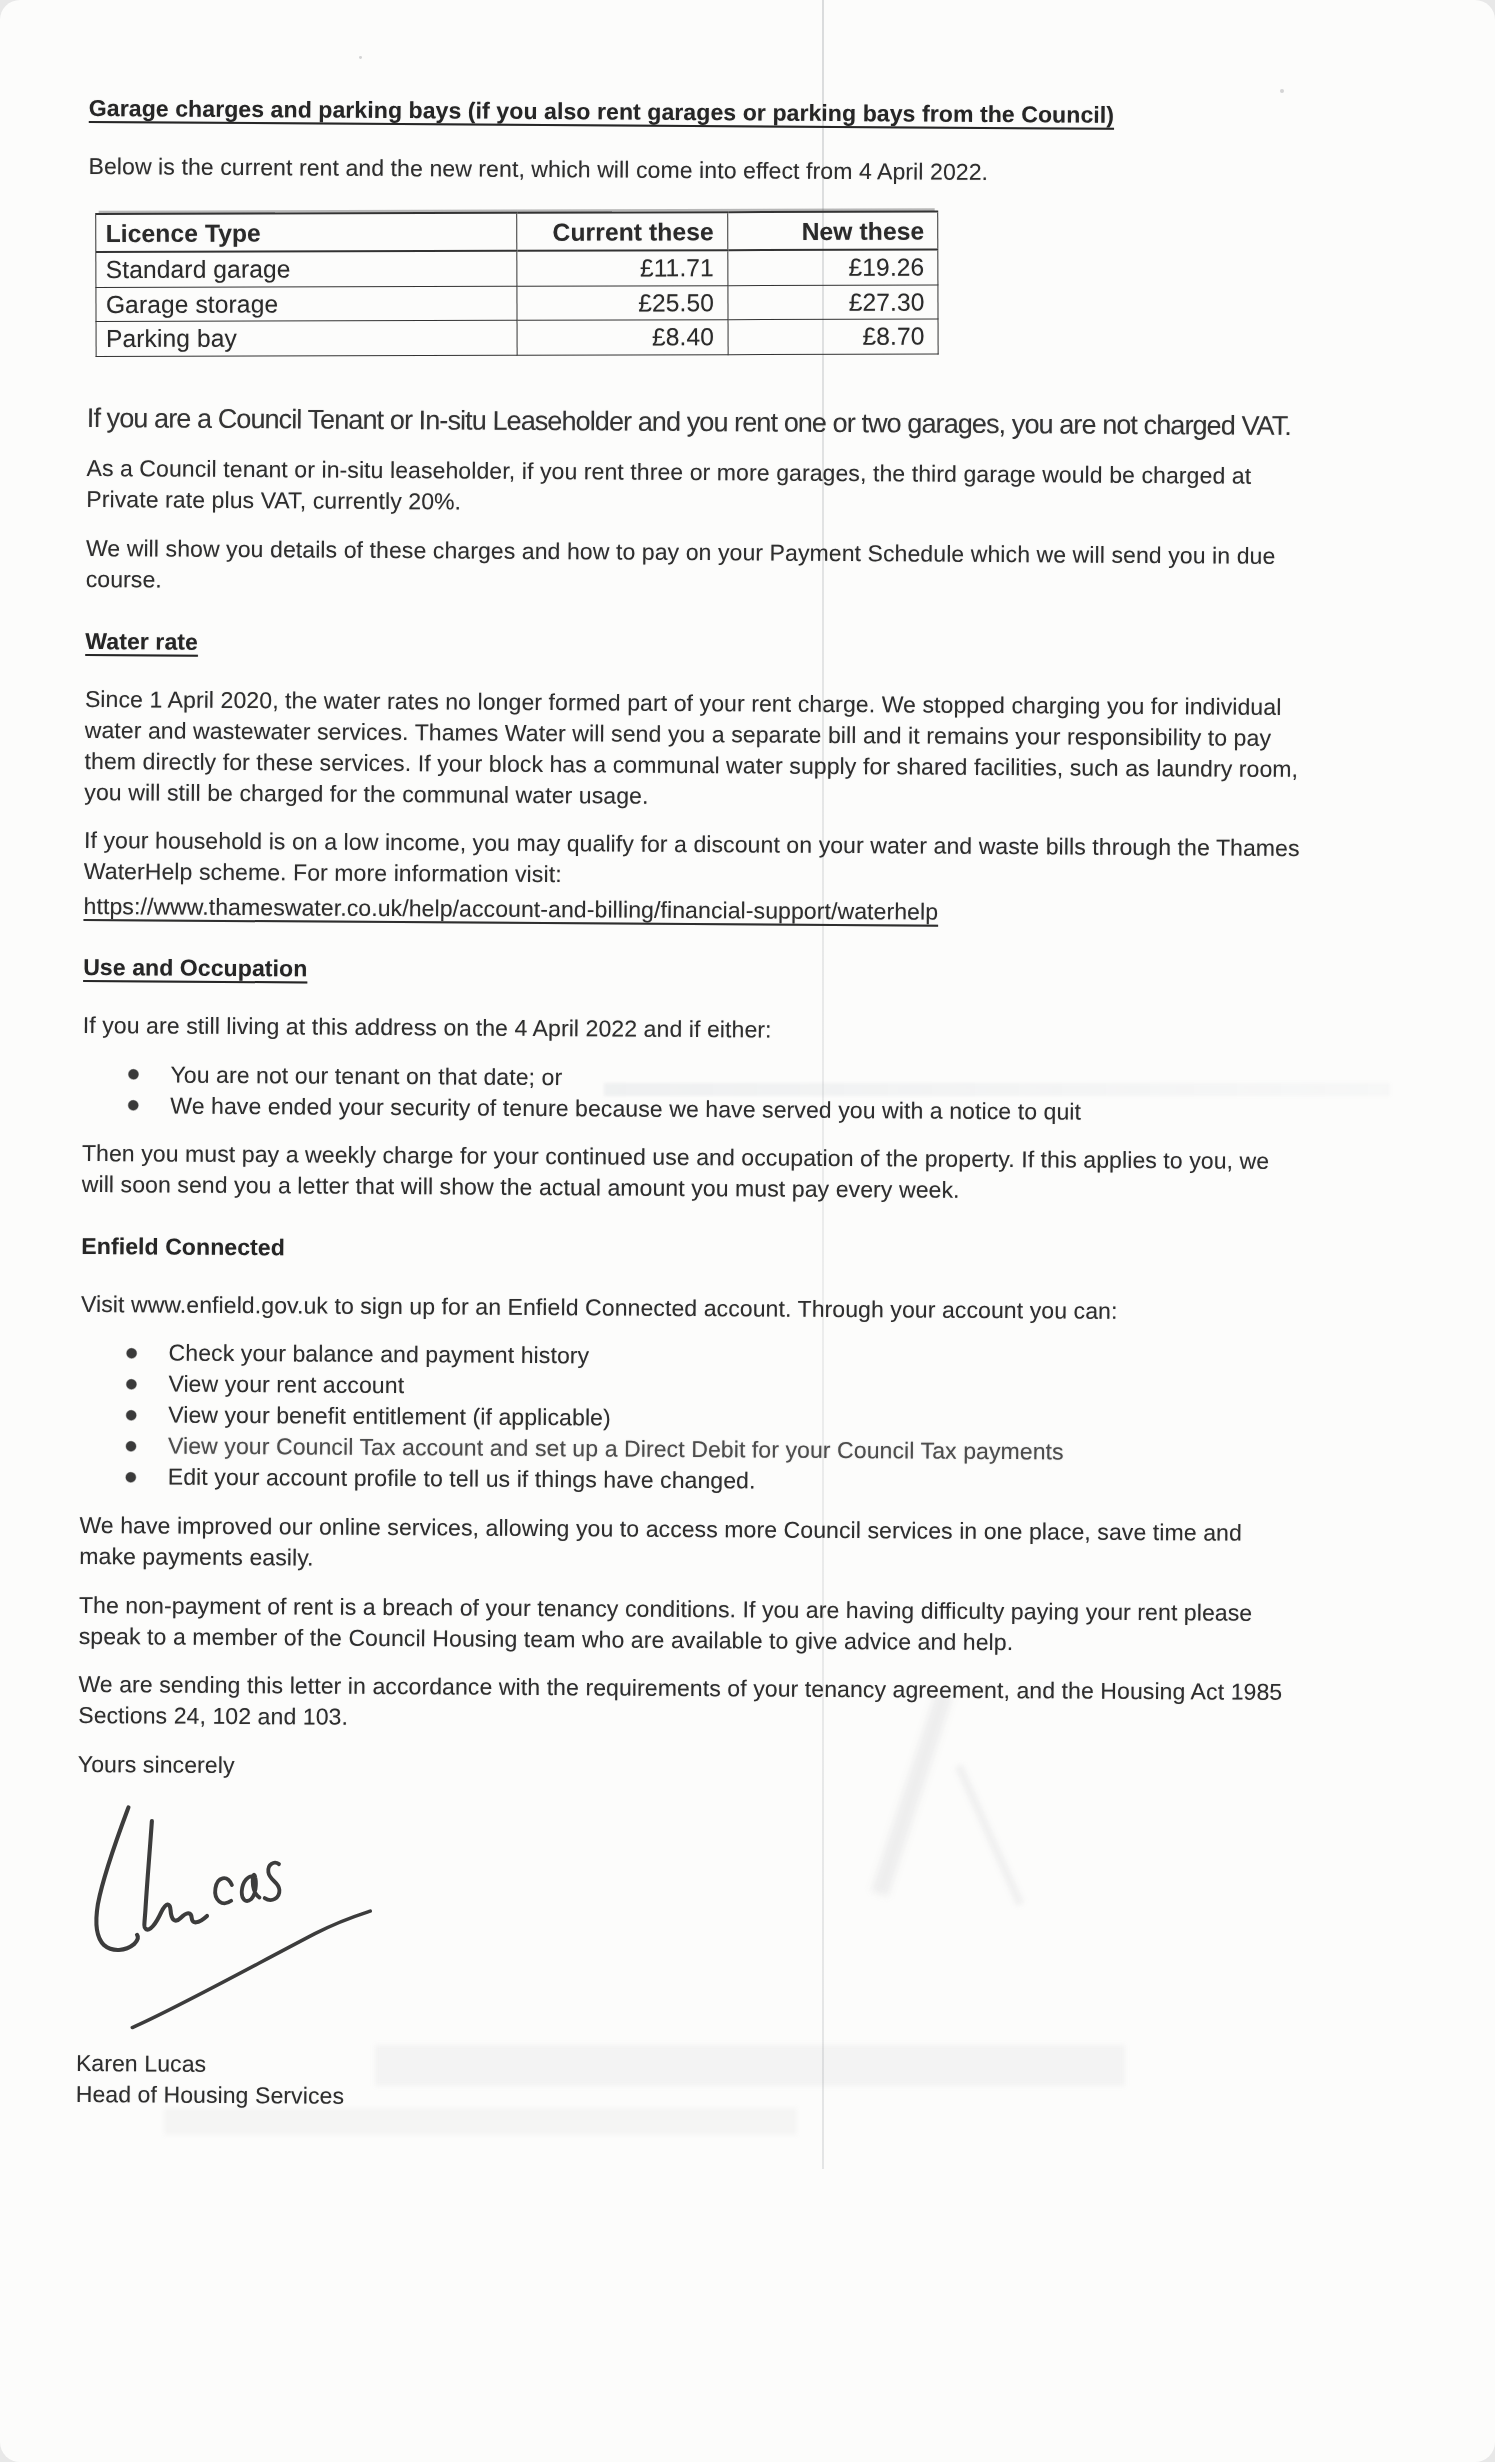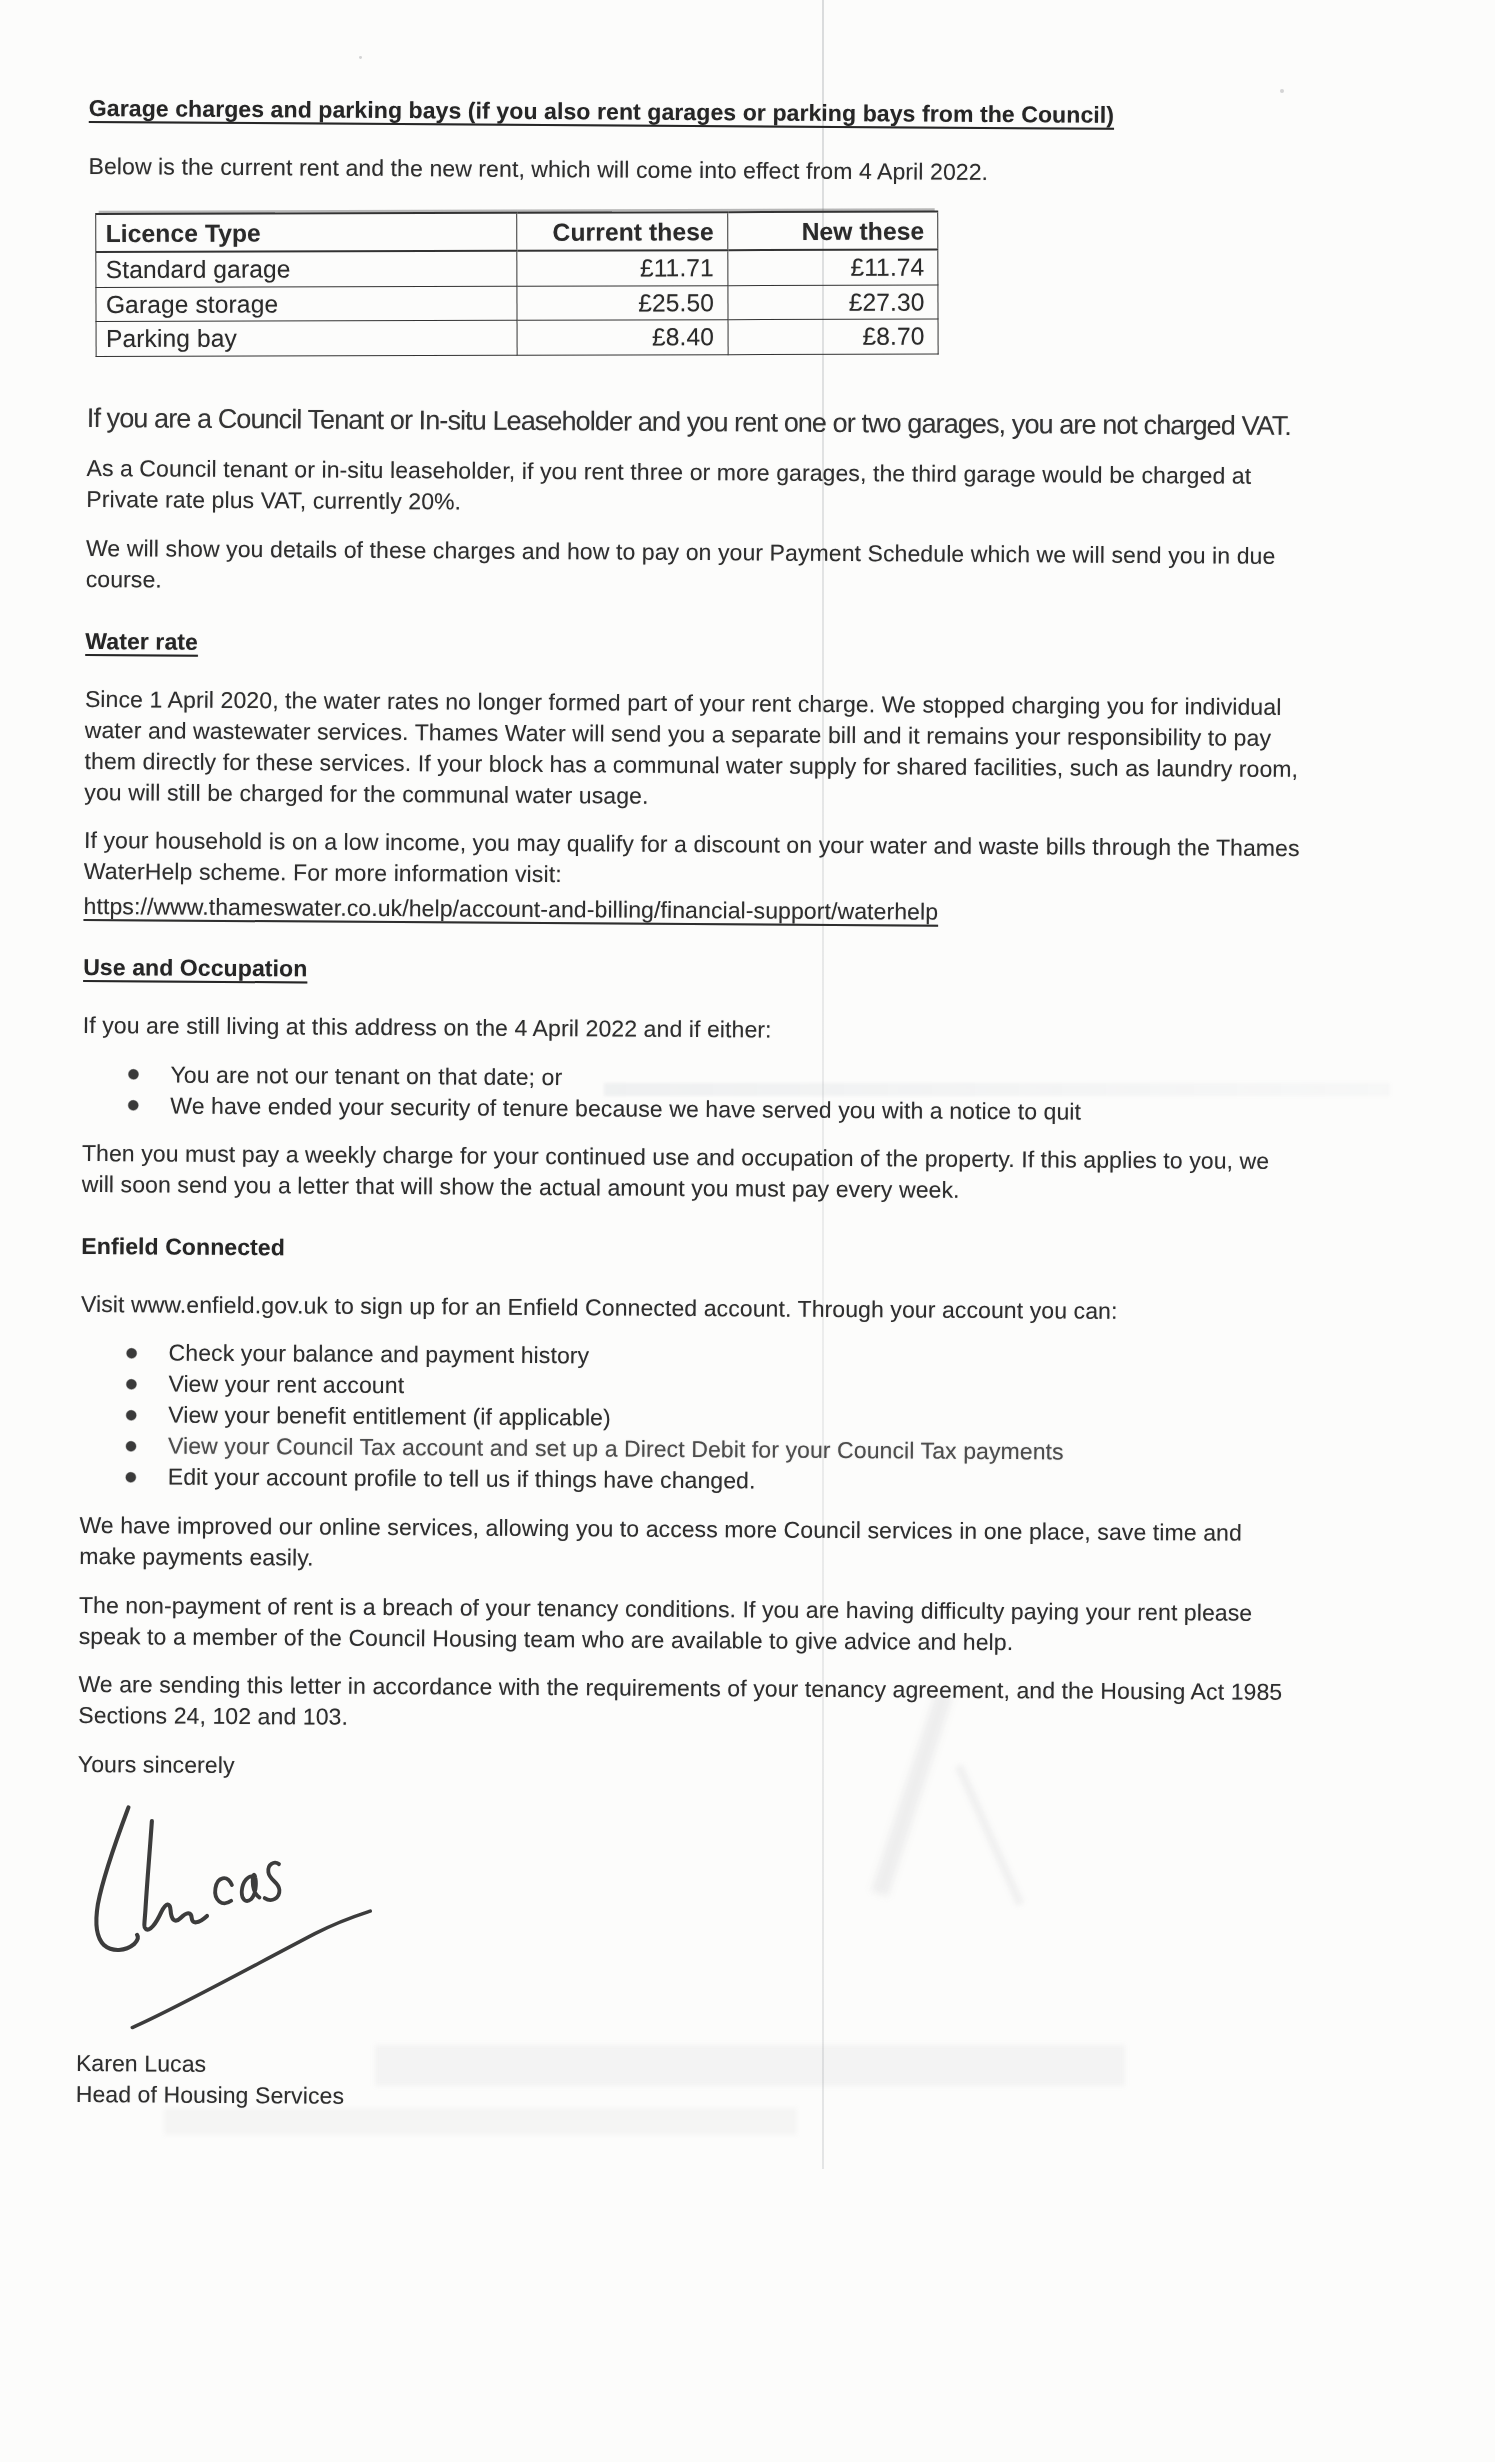--- a/index.html
+++ b/index.html
@@ -8,20 +8,21 @@
     background: #e8e8e8;
   }
   .page {
     position: relative;
     width: 1495px;
     height: 2462px;
     background: #fcfcfb;
     overflow: hidden;
     font-family: "Liberation Sans", "DejaVu Sans", sans-serif;
     color: #2e2e2e;
+    border-radius: 20px;
   }
   
   .scan-vline {
     position: absolute;
     left: 822px;
     top: 0;
     width: 1.8px;
     height: 2169px;
     background: linear-gradient(to bottom, rgba(140,145,150,0.30), rgba(140,145,150,0.14) 60%, rgba(140,145,150,0.22));
     pointer-events: none;
@@ -206,21 +207,21 @@
           <tr>
             <th class="col-type">Licence Type</th>
             <th class="col-cur">Current these</th>
             <th class="col-new">New these</th>
           </tr>
         </thead>
         <tbody>
           <tr>
             <td>Standard garage</td>
             <td class="num">£11.71</td>
-            <td class="num">£11.74</td>
+            <td class="num">£19.26</td>
           </tr>
           <tr>
             <td>Garage storage</td>
             <td class="num">£25.50</td>
             <td class="num">£27.30</td>
           </tr>
           <tr>
             <td>Parking bay</td>
             <td class="num">£8.40</td>
             <td class="num">£8.70</td>

